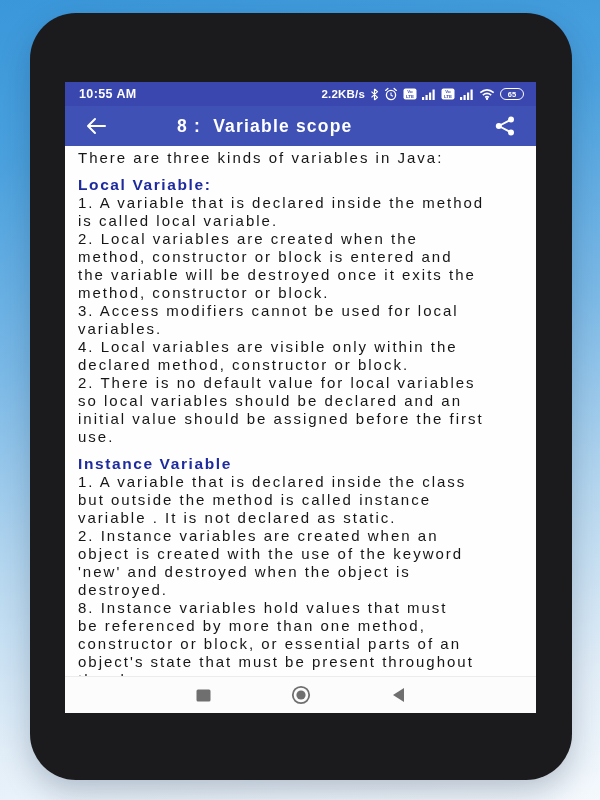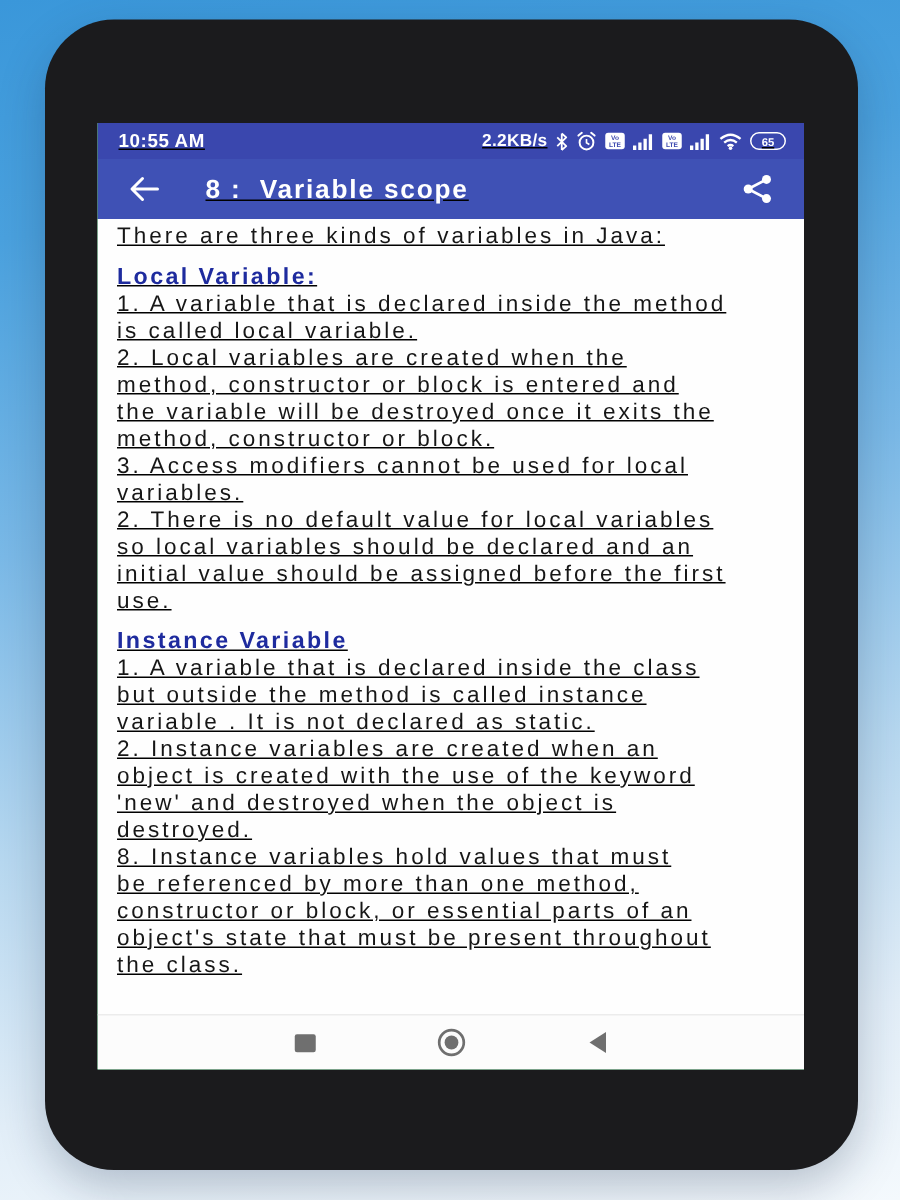--- a/index.html
+++ b/index.html
@@ -12,22 +12,22 @@
     position:relative; width:600px; height:800px;
     background:linear-gradient(172deg, #3a97da 0%, #4aa1de 18%, #7ab9e7 42%, #b7d8f0 65%, #e2eef8 85%, #f4f9fd 100%);
   }
   .device {
     position:absolute; left:30px; top:13px; width:542px; height:767px;
     background:#1b1b1d; border-radius:46px;
     box-shadow:0 12px 30px rgba(20,40,70,0.25);
   }
   .screen {
     position:absolute; left:35px; top:69px; width:471px; height:631px;
-    background:#86efac; overflow:hidden;
-    display:flex; flex-direction:column;text-decoration:underline;
+    background:#f9a8d4; overflow:hidden;
+    display:flex; flex-direction:column;
   }
   
   .statusbar {
     height:24px; flex:0 0 24px; background:#3a47ae;
     display:flex; align-items:center; padding:0 12px 0 14px;
     color:#fff;
   }
   .sb-time { font-size:12.5px; font-weight:bold; letter-spacing:0.4px; }
   .sb-right { margin-left:auto; display:flex; align-items:center; gap:5px; }
   .sb-speed { font-size:11.5px; font-weight:bold; letter-spacing:0.2px; }
@@ -35,20 +35,21 @@
   .battery {
     display:inline-flex; align-items:center; justify-content:center;
     width:24px; height:12px; border:1.3px solid #fff; border-radius:6px;
     font-size:7.5px; font-weight:bold; color:#fff;
   }
   
   .appbar {
     height:40px; flex:0 0 40px; background:#3f51b5;
     display:flex; align-items:center; padding:0 20px;
     color:#fff;
+    gap:40px;
   }
   .appbar .back { display:flex; align-items:center; cursor:pointer; }
   .appbar-title {
     font-size:17.5px; font-weight:bold; letter-spacing:1.2px; margin-left:30px;
     white-space:pre;
   }
   .appbar .share { margin-left:auto; display:flex; align-items:center; cursor:pointer; }
   
   .content {
     flex:1 1 auto; background:#fefefe; overflow:hidden;
@@ -145,20 +146,22 @@
         <div class="section">
           <h3>Local Variable:</h3>
           <p>1. A variable that is declared inside the method
 is called local variable.</p>
           <p>2. Local variables are created when the
 method, constructor or block is entered and
 the variable will be destroyed once it exits the
 method, constructor or block.</p>
           <p>3. Access modifiers cannot be used for local
 variables.</p>
+          <p>4. Local variables are visible only within the
+declared method, constructor or block.</p>
           <p>2. There is no default value for local variables
 so local variables should be declared and an
 initial value should be assigned before the first
 use.</p>
         </div>
 
         <div class="section">
           <h3>Instance Variable</h3>
           <p>1. A variable that is declared inside the class
 but outside the method is called instance

